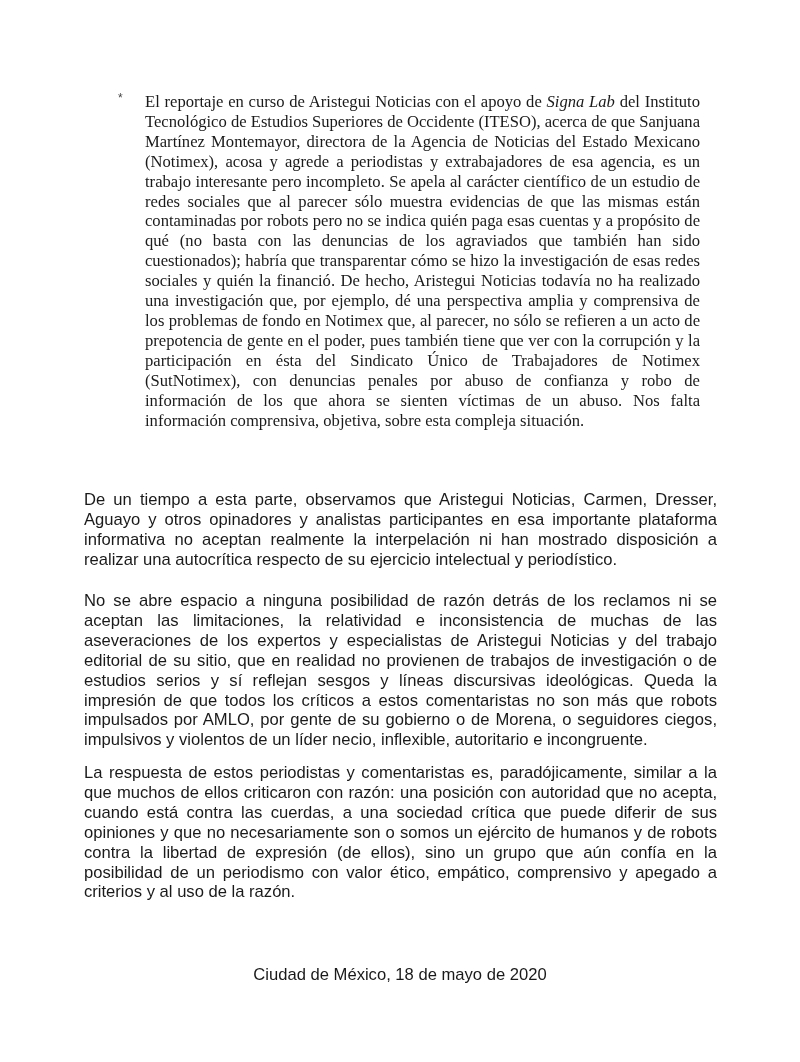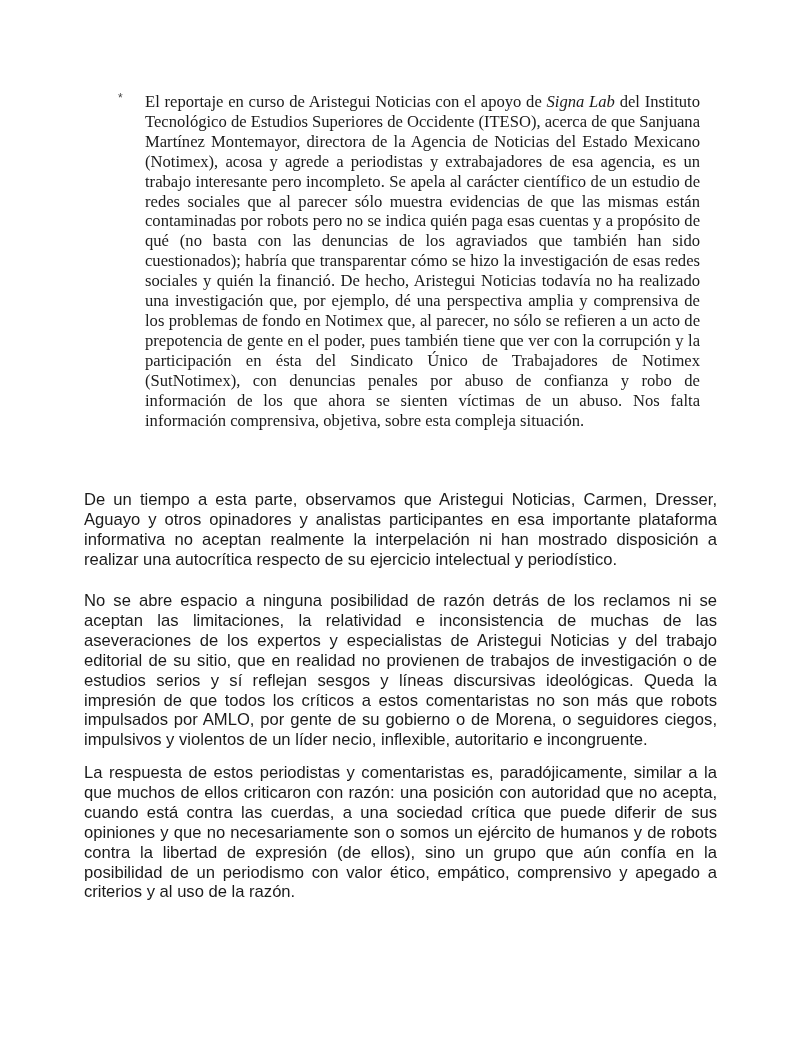--- a/index.html
+++ b/index.html
@@ -74,14 +74,15 @@
 
   <div class="bullet-block">
     <span class="bullet-mark">*</span>
     <div class="bullet-text"><span>El reportaje en curso de Aristegui Noticias con el apoyo de </span><em>Signa Lab</em><span> del Instituto Tecnológico de Estudios Superiores de Occidente (ITESO), acerca de que Sanjuana Martínez Montemayor, directora de la Agencia de Noticias del Estado Mexicano (Notimex), acosa y agrede a periodistas y extrabajadores de esa agencia, es un trabajo interesante pero incompleto. Se apela al carácter científico de un estudio de redes sociales que al parecer sólo muestra evidencias de que las mismas están contaminadas por robots pero no se indica quién paga esas cuentas y a propósito de qué (no basta con las denuncias de los agraviados que también han sido cuestionados); habría que transparentar cómo se hizo la investigación de esas redes sociales y quién la financió. De hecho, Aristegui Noticias todavía no ha realizado una investigación que, por ejemplo, dé una perspectiva amplia y comprensiva de los problemas de fondo en Notimex que, al parecer, no sólo se refieren a un acto de prepotencia de gente en el poder, pues también tiene que ver con la corrupción y la participación en ésta del Sindicato Único de Trabajadores de Notimex (SutNotimex), con denuncias penales por abuso de confianza y robo de información de los que ahora se sienten víctimas de un abuso. Nos falta información comprensiva, objetiva, sobre esta compleja situación.</span></div>
   </div>
 
   <p class="para p1">De un tiempo a esta parte, observamos que Aristegui Noticias, Carmen, Dresser, Aguayo y otros opinadores y analistas participantes en esa importante plataforma informativa no aceptan realmente la interpelación ni han mostrado disposición a realizar una autocrítica respecto de su ejercicio intelectual y periodístico.</p>
   <p class="para p2">No se abre espacio a ninguna posibilidad de razón detrás de los reclamos ni se aceptan las limitaciones, la relatividad e inconsistencia de muchas de las aseveraciones de los expertos y especialistas de Aristegui Noticias y del trabajo editorial de su sitio, que en realidad no provienen de trabajos de investigación o de estudios serios y sí reflejan sesgos y líneas discursivas ideológicas. Queda la impresión de que todos los críticos a estos comentaristas no son más que robots impulsados por AMLO, por gente de su gobierno o de Morena, o seguidores ciegos, impulsivos y violentos de un líder necio, inflexible, autoritario e incongruente.</p>
   <p class="para p3">La respuesta de estos periodistas y comentaristas es, paradójicamente, similar a la que muchos de ellos criticaron con razón: una posición con autoridad que no acepta, cuando está contra las cuerdas, a una sociedad crítica que puede diferir de sus opiniones y que no necesariamente son o somos un ejército de humanos y de robots contra la libertad de expresión (de ellos), sino un grupo que aún confía en la posibilidad de un periodismo con valor ético, empático, comprensivo y apegado a criterios y al uso de la razón.</p>
 
+  <div class="signoff">Ciudad de México, 18 de mayo de 2020</div>
 
 </div>
 
 </body></html>

